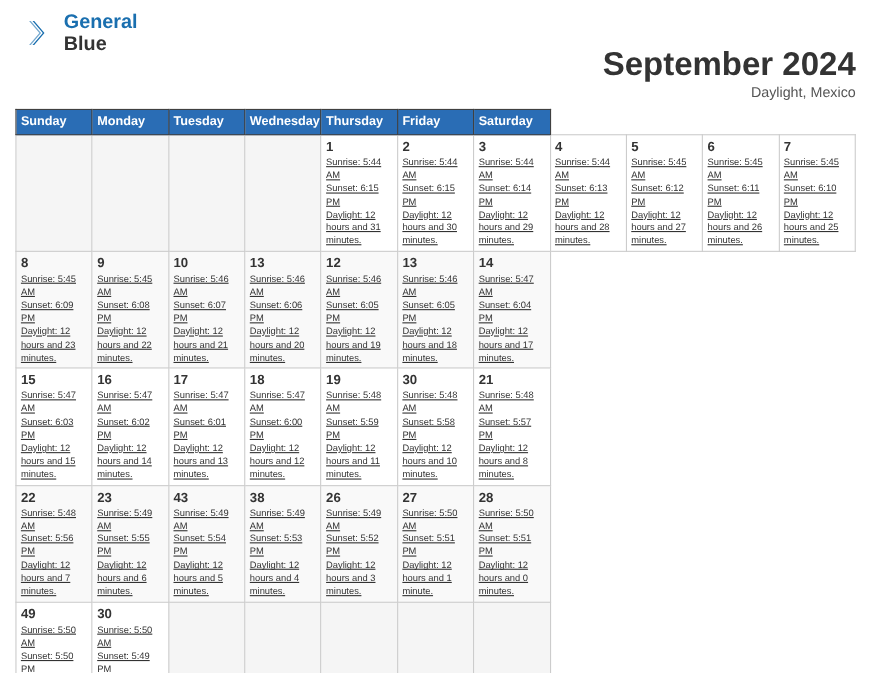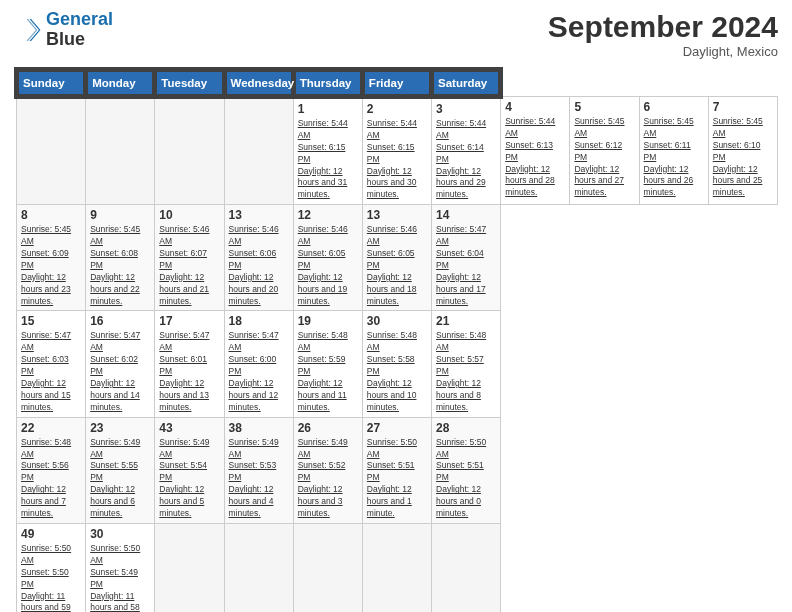--- a/index.html
+++ b/index.html
@@ -18,21 +18,21 @@
     }
     .header {
       display: flex;
       justify-content: space-between;
       align-items: flex-start;
       margin-bottom: 8px;
     }
     .logo {
       display: flex;
       align-items: center;
-      gap: 4px;
+      gap: 16px;
     }
     .logo-text {
       font-size: 18px;
       font-weight: bold;
       color: #333;
       line-height: 1.1;
     }
     .logo-text span {
       color: #1a6faf;
     }
@@ -40,38 +40,39 @@
       width: 28px;
       height: 28px;
     }
     .title-block {
       text-align: right;
     }
     .month-title {
       font-size: 30px;
       font-weight: bold;
       color: #333;
+      margin-top: 32px;
     }
     .location {
       font-size: 13px;
       color: #555;
     }
     table {
       width: 100%;
       border-collapse: collapse;
       table-layout: fixed;
     }
     th {
       background-color: #2a6db5;
       color: #fff;
       font-size: 11.5px;
       font-weight: bold;
       padding: 5px 4px;
       text-align: left;
-      border: 5px solid #404040;
+      border: 1px solid #404040;
     }
     td {
       border: 1px solid #ccc;
       vertical-align: top;
       padding: 3px 4px;
       font-size: 9px;
       color: #333;
       height: 82px;
       background: #fff;
     }

